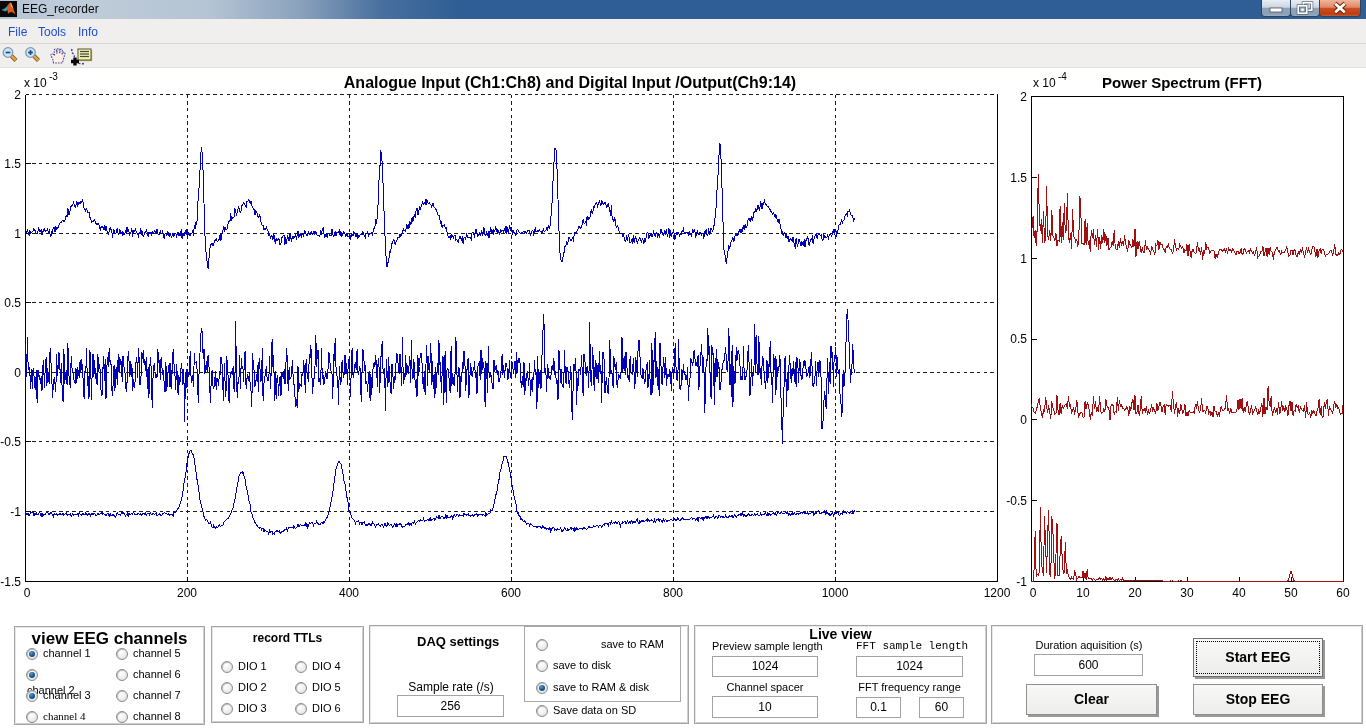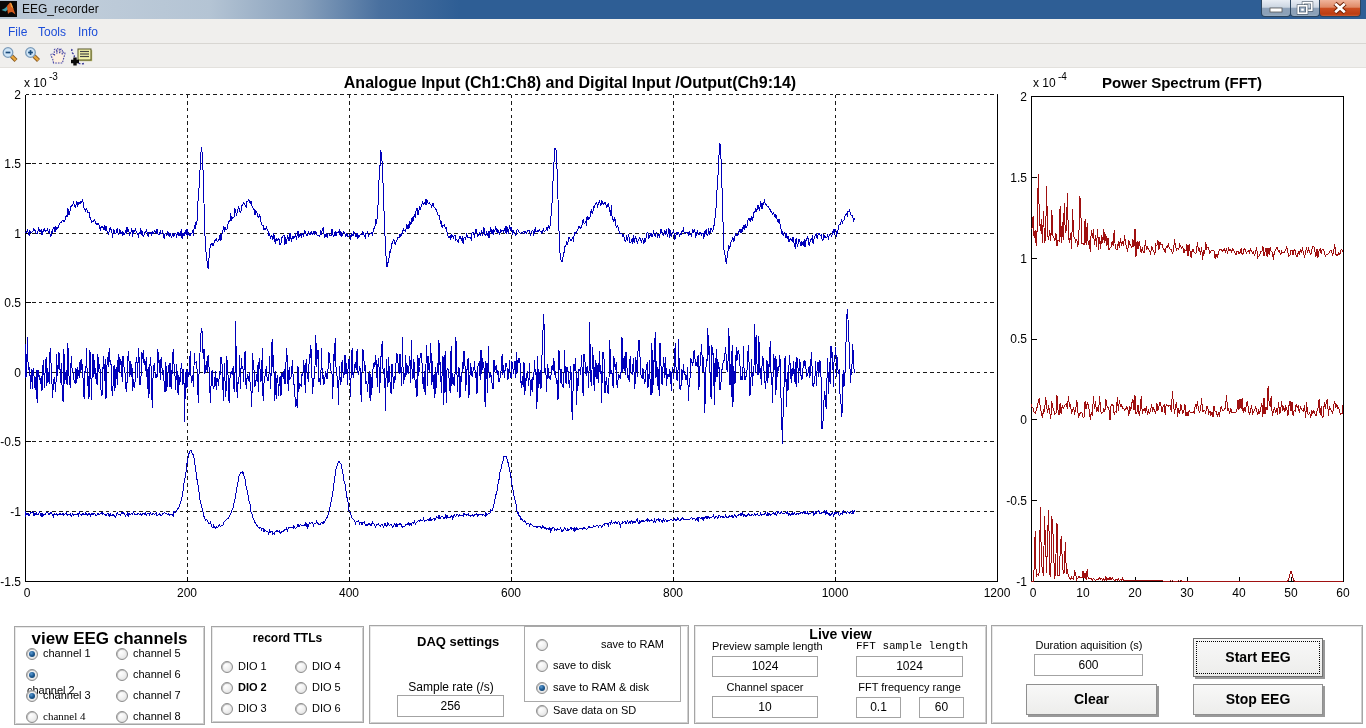--- a/index.html
+++ b/index.html
@@ -248,21 +248,21 @@
       <span class="lbl" style="left:133px;top:621px;">channel 7</span>
     <div class="radio" style="left:116px;top:643px;"></div>
       <span class="lbl" style="left:133px;top:642px;">channel 8</span>
 
     <div class="panel" style="left:211px;top:558px;width:153px;height:97px;">
       <div class="ptitle" style="top:4px;font-size:12px;">record TTLs</div>
     </div>
     <div class="radio" style="left:221px;top:593px;"></div>
       <span class="lbl" style="left:238px;top:592px;">DIO 1</span>
     <div class="radio" style="left:221px;top:614px;"></div>
-      <span class="lbl" style="left:238px;top:613px;font-weight:bold;">DIO 2</span>
+      <span class="lbl" style="left:238px;top:613px;">DIO 2</span>
     <div class="radio" style="left:221px;top:635px;"></div>
       <span class="lbl" style="left:238px;top:634px;">DIO 3</span>
     <div class="radio" style="left:295px;top:593px;"></div>
       <span class="lbl" style="left:312px;top:592px;">DIO 4</span>
     <div class="radio" style="left:295px;top:614px;"></div>
       <span class="lbl" style="left:312px;top:613px;">DIO 5</span>
     <div class="radio" style="left:295px;top:635px;"></div>
       <span class="lbl" style="left:312px;top:634px;">DIO 6</span>
 
     <div class="panel" style="left:369px;top:557px;width:320px;height:99px;"></div>

